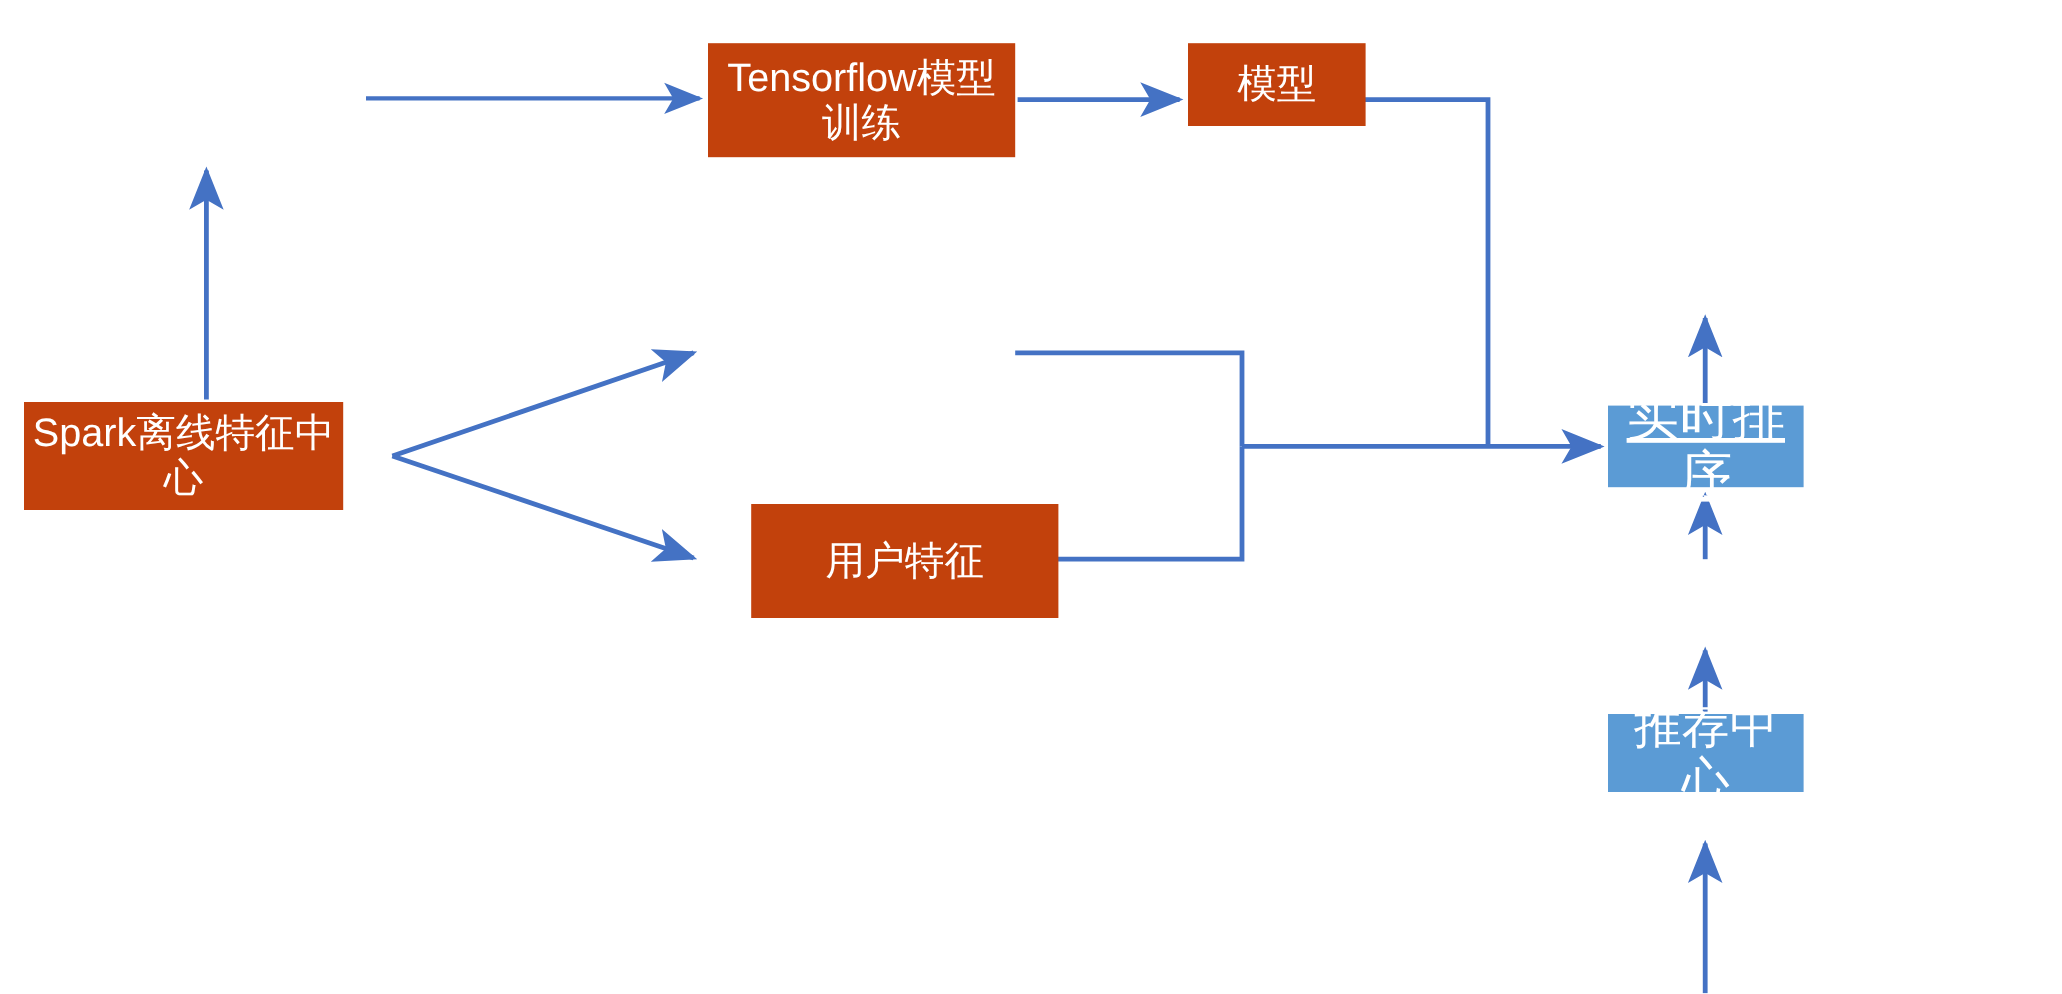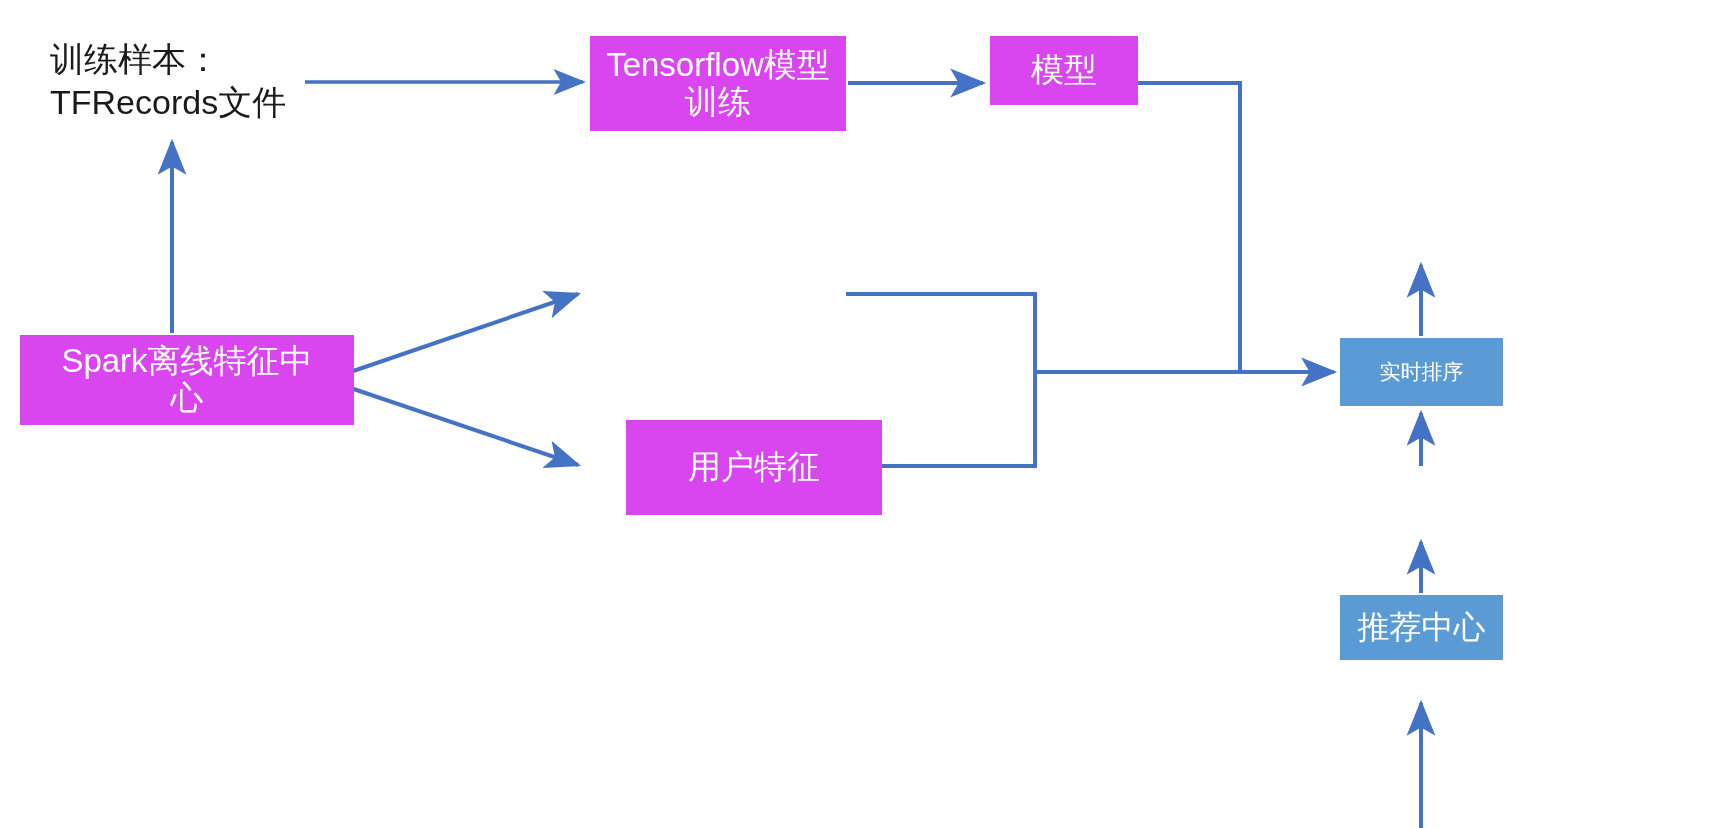--- a/index.html
+++ b/index.html
@@ -24,21 +24,21 @@
     align-items: center;
     justify-content: center;
     text-align: center;
     color: #ffffff;
     line-height: 1.12;
     box-sizing: border-box;
     padding: 2px 6px;
     font-weight: 400;
     z-index: 3;
   }
-  .node-dark  { background: #d946ef; }
+  .node-dark  { background: #c2410c; }
   .node-blue  { background: #5b9bd5; }
   .node-text {
     position: absolute;
     display: flex;
     align-items: flex-start;
     justify-content: flex-start;
     color: #1a1a1a;
     line-height: 1.26;
     box-sizing: border-box;
     background: transparent;
@@ -88,46 +88,42 @@
 
     <path d="M1421,466 L1421,413" stroke="#4472c4" stroke-width="4" fill="none" marker-end="url(#ah)"></path>
 
     <path d="M1421,593 L1421,542" stroke="#4472c4" stroke-width="4" fill="none" marker-end="url(#ah)"></path>
 
     <path d="M1421,336 L1421,265" stroke="#4472c4" stroke-width="4" fill="none" marker-end="url(#ah)"></path>
 
     <path d="M1421,828 L1421,703" stroke="#4472c4" stroke-width="4" fill="none" marker-end="url(#ah)"></path>
   </svg>
 
-  <div class="node-text" style="left:50px; top:38px; width:290px; height:92px; font-size:34px;">
-    <span>训练样本：
-TFRecords文件</span>
-  </div>
 
   <div class="node node-dark" style="left:590px; top:36px; width:256px; height:95px; font-size:33px;">
     <span style="white-space:pre-line;">Tensorflow模型
 训练</span>
   </div>
 
   <div class="node node-dark" style="left:990px; top:36px; width:148px; height:69px; font-size:33px;">
     <span>模型</span>
   </div>
 
 
   <div class="node node-dark" style="left:590px; top:420px; width:256px; height:95px; font-size:33px;margin-left:36px;">
     <span>用户特征</span>
   </div>
 
-  <div class="node node-dark" style="left:20px; top:335px; width:334px; height:90px; font-size:33px;">
+  <div class="node node-dark" style="left:20px; top:335px; width:266px; height:90px; font-size:33px;">
     <span style="white-space:pre-line;">Spark离线特征中
 心</span>
   </div>
 
-  <div class="node node-blue" style="left:1340px; top:338px; width:163px; height:68px; font-size:21px;">
+  <div class="node node-blue" style="left:1340px; top:338px; width:163px; height:68px; font-size:44px;text-decoration:underline;">
     <span>实时排序</span>
   </div>
 
 
-  <div class="node node-blue" style="left:1340px; top:595px; width:163px; height:65px; font-size:32px;">
+  <div class="node node-blue" style="left:1340px; top:595px; width:163px; height:65px; font-size:40px;">
     <span>推荐中心</span>
   </div>
 
 </div>
 
 </body></html>

